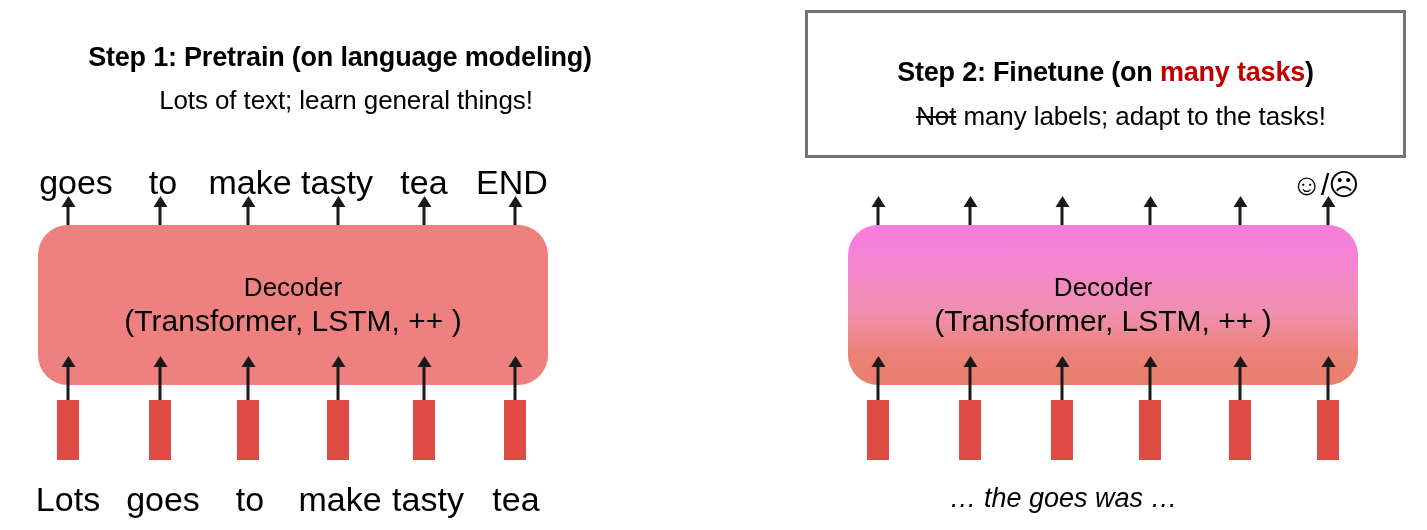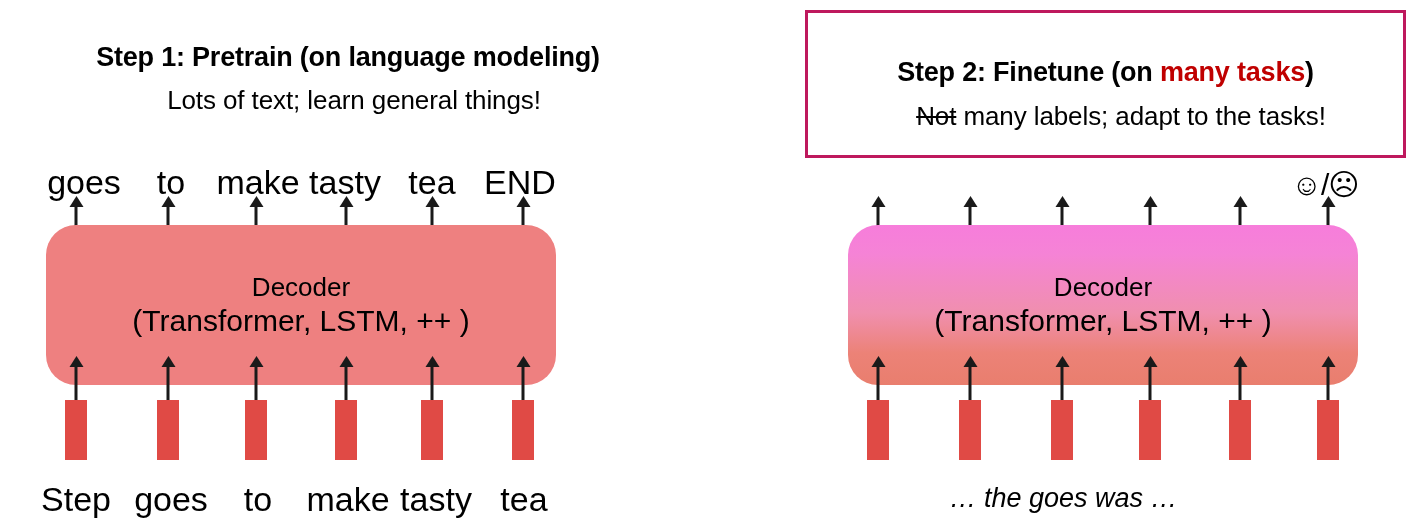--- a/index.html
+++ b/index.html
@@ -14,21 +14,21 @@
     overflow: hidden;
     font-family: "Liberation Sans", sans-serif;
     color: #000000;
   }
 
   .panel {
     position: absolute;
     top: 0;
     height: 530px;
   }
-  #panel-left  { left: 8px;   width: 700px; }
+  #panel-left  { left: 0px;   width: 700px; }
   #panel-right { left: 700px; width: 727px; }
 
   
   .heading-block {
     position: absolute;
     left: 0;
     width: 100%;
     text-align: center;
   }
   .title-line {
@@ -50,21 +50,21 @@
   #left-heading .title-line { margin-left: -20px; }
   #left-heading .subtitle-line { margin-top: 12px; margin-left: -8px; }
 
   
   #step2-frame {
     position: absolute;
     left: 105px;
     top: 10px;
     width: 601px;
     height: 148px;
-    border: 3px solid #be185d;
+    border: 3px solid #737373;
     background: #ffffff;
     box-sizing: border-box;
   }
   #right-heading { top: 44px; }
   #right-heading .subtitle-line { margin-top: 13px; }
 
   
   .token-row {
     position: absolute;
     height: 34px;
@@ -193,21 +193,21 @@
   <div class="arrow-up" style="left:515px; top:365px; height:38px;"></div>
 
   <div class="token-bar" style="left:68px;  top:400px; height:60px;"></div>
   <div class="token-bar" style="left:160px; top:400px; height:60px;"></div>
   <div class="token-bar" style="left:248px; top:400px; height:60px;"></div>
   <div class="token-bar" style="left:338px; top:400px; height:60px;"></div>
   <div class="token-bar" style="left:424px; top:400px; height:60px;"></div>
   <div class="token-bar" style="left:515px; top:400px; height:60px;"></div>
 
   <div class="token-row" id="left-input-labels" style="left:0; top:474px; width:700px;">
-    <span class="token-label" style="left:68px;  bottom:-8px;">Step</span>
+    <span class="token-label" style="left:68px;  bottom:-8px;">Lots</span>
     <span class="token-label" style="left:163px; bottom:-8px;">goes</span>
     <span class="token-label" style="left:250px; bottom:-8px;">to</span>
     <span class="token-label" style="left:340px; bottom:-8px;">make</span>
     <span class="token-label" style="left:428px; bottom:-8px;">tasty</span>
     <span class="token-label" style="left:516px; bottom:-8px;">tea</span>
   </div>
 
 </div>
 
 <div class="panel" id="panel-right">

